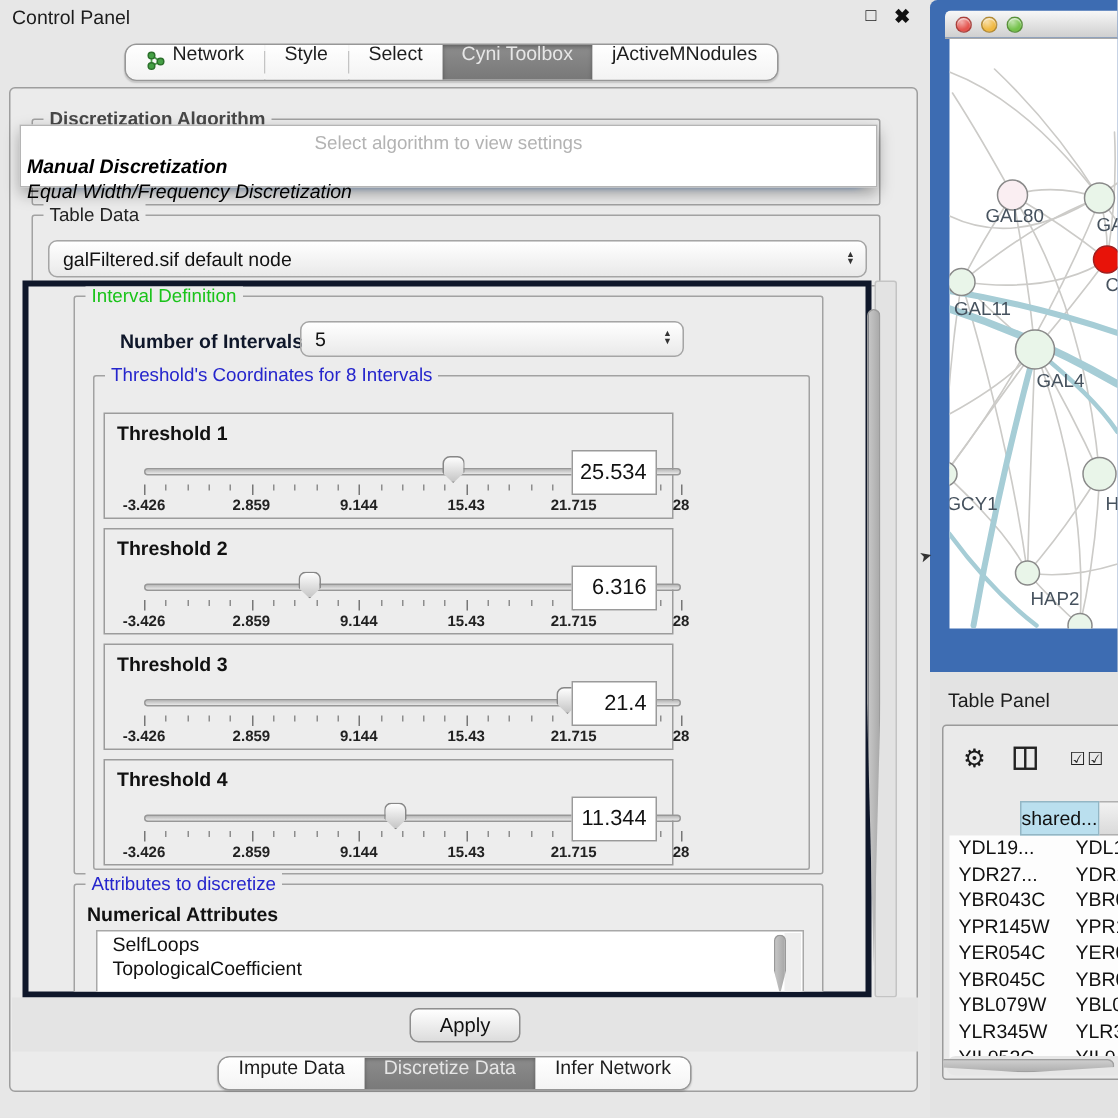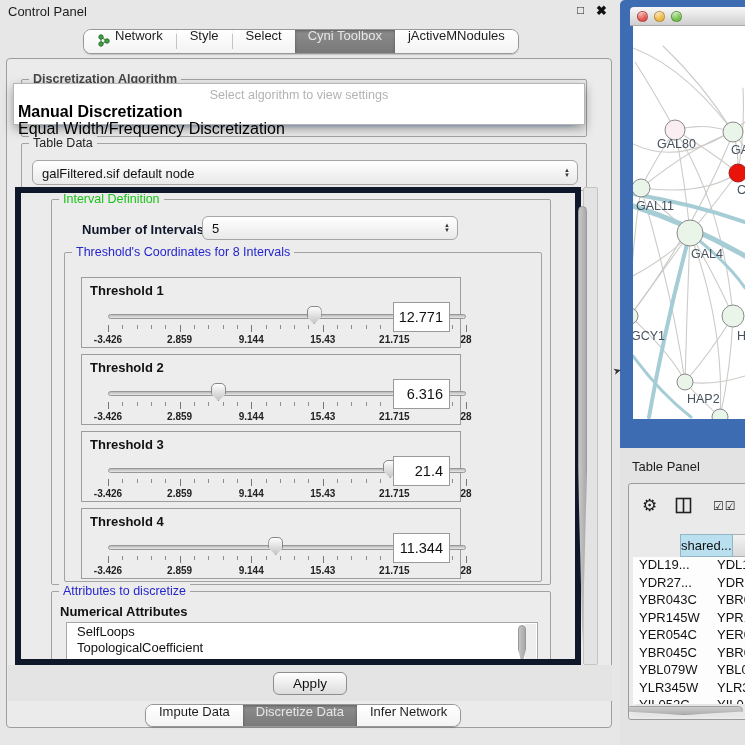--- a/index.html
+++ b/index.html
@@ -33,54 +33,54 @@
   #disc-group { left:14px; top:20px; width:566px; height:58px; }
   #disc-group > .legend { color:#474747; font-weight:bold; }
   #algo-combo { position:absolute; left:10px; top:18px; width:546px; height:26px;
     background:#fff; border:2px solid #7aa9e0; border-radius:9px;
     box-shadow:0 0 4px 1px rgba(110,160,225,.85); }
 
   
   #algo-popup { position:absolute; left:6px; top:24px; width:572px; height:42px; z-index:40;
     background:#ffffff; border:1px solid #b5b5b5; box-shadow:0 4px 10px rgba(0,0,0,.35); }
   #algo-popup .prompt { text-align:center; color:#b3b3b3; font-size:12.5px; padding-top:4px; height:18px; }
-  #algo-popup .opt { font-size:16px; color:#000; padding:1px 0 1px 4px; height:17px; }
+  #algo-popup .opt { font-size:13px; color:#000; padding:1px 0 1px 4px; height:17px;font-style:italic; }
   #algo-popup .opt.sel { font-weight:bold; }
 
   
   #tabledata-group { left:14px; top:84px; width:566px; height:48px; }
   #tabledata-group > .legend { color:#222; }
 
   .combo { position:relative; background:linear-gradient(#ffffff,#e9e9e9); border:1px solid #a5a5a5;
     border-radius:6px; font-size:13px; color:#111; }
   .combo .val { position:absolute; left:9px; top:50%; transform:translateY(-50%); white-space:nowrap; }
   .combo .stepper { position:absolute; right:7px; top:50%; transform:translateY(-50%);
     display:flex; flex-direction:column; align-items:center; }
   .combo .stepper i { font-style:normal; font-size:6px; line-height:5px; color:#333; }
 
   #tabledata-combo { position:absolute; left:10px; top:16px; width:546px; height:25px; }
 
   
   #scrollpane { position:absolute; left:8px; top:128px; width:566px; height:478px;
-    border:6px solid #0f172a; background:#ebebeb; overflow:hidden; }
+    border:4px solid #0f172a; background:#ebebeb; overflow:hidden; }
   #main-vscroll { position:absolute; left:576px; top:128px; width:15px; height:478px;
     background:#e3e3e3; border:1px solid #c4c4c4; border-radius:2px; }
   #main-vscroll .thumb { position:absolute; left:2px; top:18px; width:9px; height:438px;
     border-radius:5px; background:linear-gradient(90deg,#c7c7c7,#ababab); border:1px solid #9b9b9b; }
 
   #interval-group { left:30px; top:6px; width:500px; height:386px; background:#ececec; }
   #interval-group > .legend { color:#19c319; background:#ececec; }
 
   #num-int-label { position:absolute; left:30px; top:22px; font-size:13px; font-weight:bold; color:#0f172a; }
   #num-int-combo { position:absolute; left:150px; top:16px; width:256px; height:24px; }
 
   #thr-group { left:12px; top:52px; width:478px; height:330px; background:#ececec; }
   #thr-group > .legend { color:#2525cc; background:#ececec; }
 
-  .thr-panel { position:absolute; left:16px; width:380px; height:71px;
+  .thr-panel { position:absolute; left:6px; width:380px; height:71px;
     border:1px solid #9c9c9c; background:#ededed; }
   .thr-label { position:absolute; left:8px; top:5px; font-size:13px; font-weight:bold; color:#111; }
   .slider { position:absolute; left:26px; top:34px; width:358px; height:34px; }
   .track { position:absolute; left:0; top:2px; width:100%; height:5px; border:1px solid #979797;
     border-radius:3px; background:linear-gradient(#b9b9b9,#e8e8e8); }
   .thumb { position:absolute; top:-6px; width:15px; height:18px; margin-left:-8px;
     background:linear-gradient(#fdfdfd,#c6c6c6); border:1px solid #878787; border-radius:5px;
     clip-path:polygon(0 0,100% 0,100% 60%,50% 100%,0 60%); }
   .ticks { position:absolute; left:0; top:13px; width:100%; height:8px; }
   .ticks i { position:absolute; top:0; width:1px; background:#777; }
@@ -262,21 +262,21 @@
                 </div>
               <div class="slabels">
                   <span style="left: 0%;">-3.426</span>
                   <span style="left: 20%;">2.859</span>
                   <span style="left: 40%;">9.144</span>
                   <span style="left: 60%;">15.43</span>
                   <span style="left: 80%;">21.715</span>
                   <span style="left: 100%;">28</span>
                 </div>
             </div>
-            <div class="valbox">12.771</div>
+            <div class="valbox">25.534</div>
           </div>
 
           <div class="thr-panel" style="top:101px">
             <span class="thr-label">Threshold 2</span>
             <div class="slider">
               <div class="track"></div>
               <div class="thumb" style="left: 30.9998%;"></div>
               <div class="ticks">
                   <i class="major" style="left: 0%;"></i>
                   <i class="minor" style="left: 4%;"></i>

